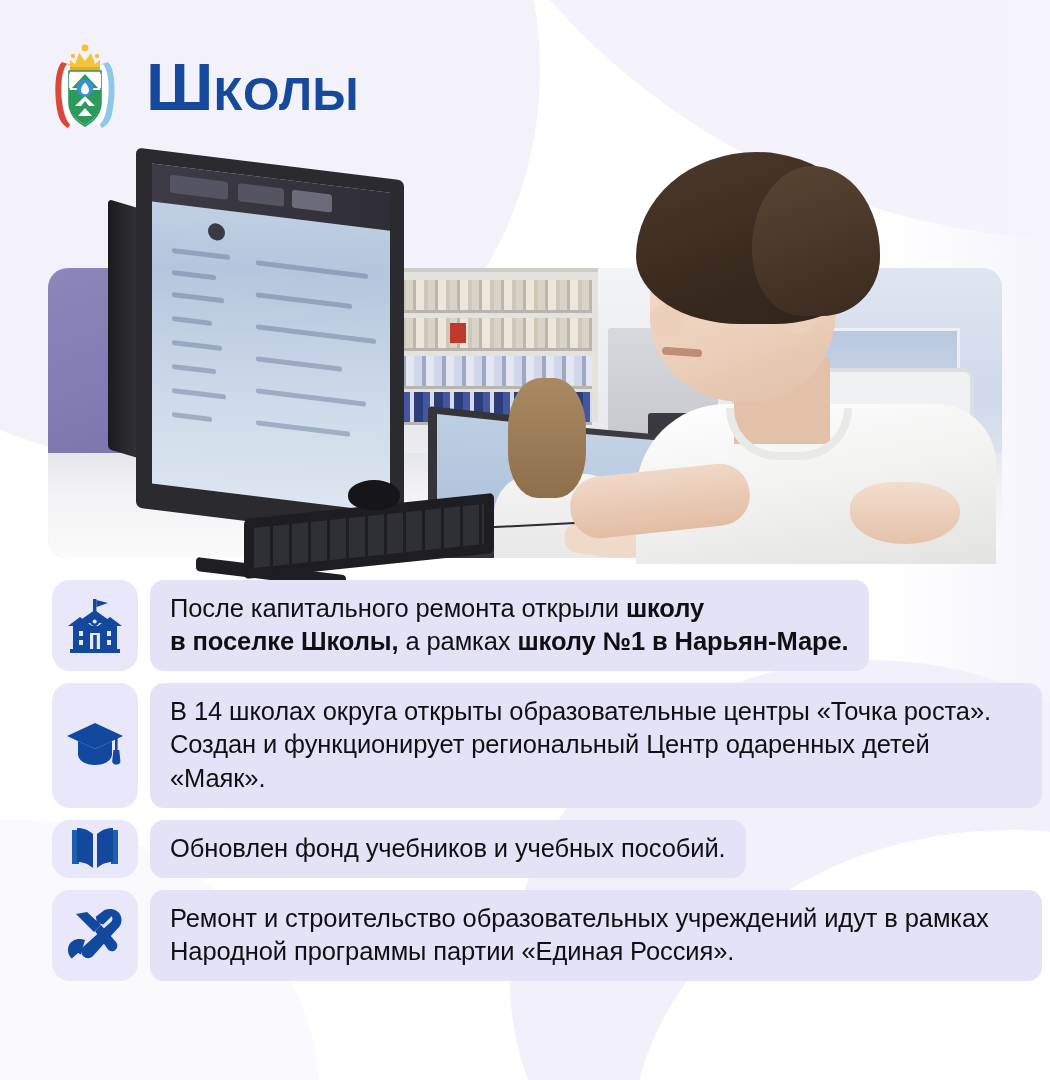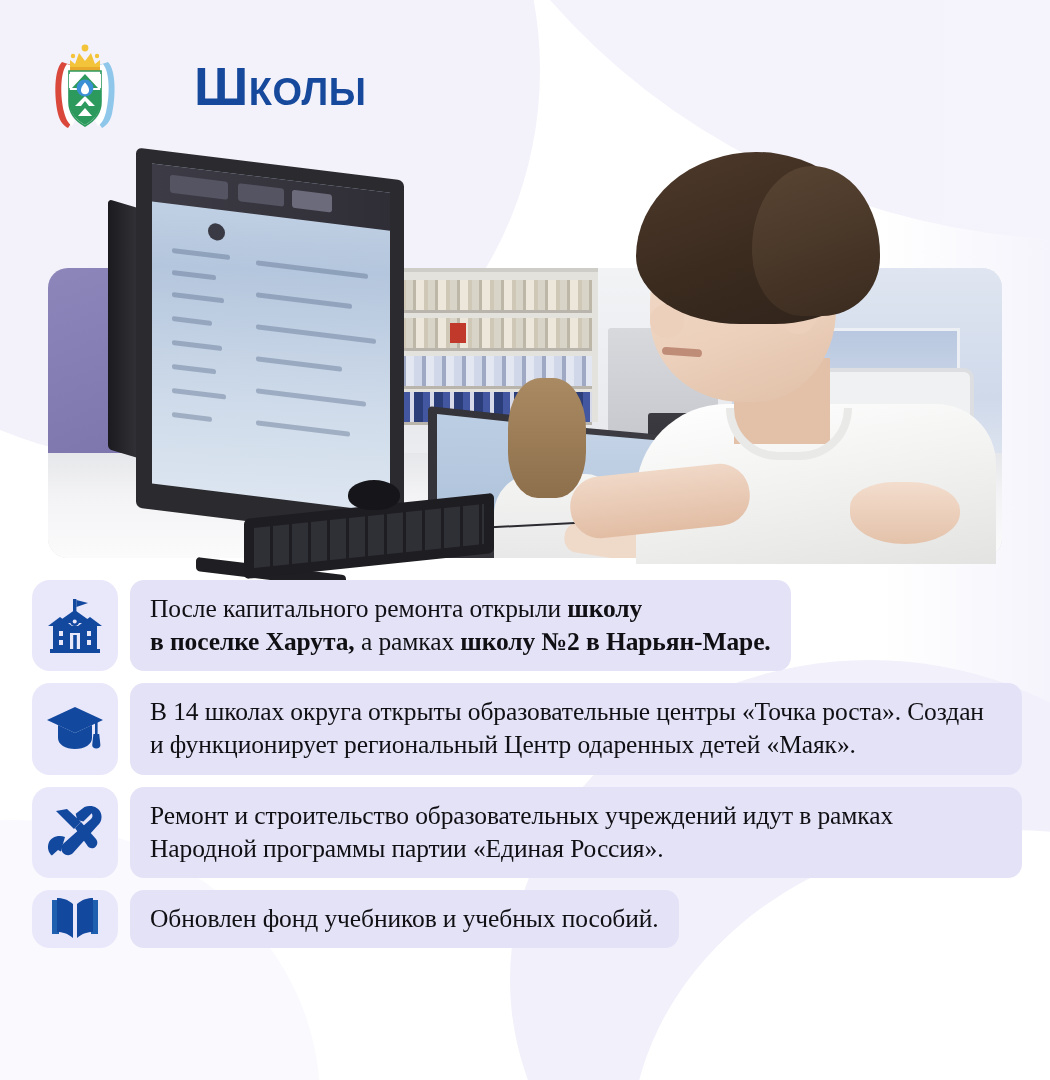--- a/index.html
+++ b/index.html
@@ -88,23 +88,23 @@
     display: flex;
     align-items: center;
     gap: 0px;
   }
   .emblem {
     width: 74px;
     height: 96px;
     flex: 0 0 auto;
   }
   .page-title {
-    margin-left: 72px;
+    margin-left: 24px;
     color: #16499c;
-    font-size: 54px;
+    font-size: 67px;
     font-weight: bold;
     letter-spacing: 0.5px;
     line-height: 1;
     white-space: nowrap;
     font-variant: small-caps;
   }
 
   
   .photo-wrap {
     position: absolute;
@@ -383,24 +383,23 @@
   }
   .boy-hand {
     position: absolute; left: 286px; top: 330px; width: 110px; height: 62px;
     background: linear-gradient(180deg,#f3ddcd,#e4c2aa);
     border-radius: 40% 46% 50% 50%;
   }
 
   
   .facts {
     position: absolute;
-    left: 32px;
+    left: 52px;
     top: 580px;
     width: 990px;
-    font-family: Liberation Serif, serif;
   }
   .fact-row {
     display: flex;
     align-items: stretch;
     margin-bottom: 12px;
   }
   .icon-box {
     flex: 0 0 auto;
     width: 86px;
     background: #e9e7fa;
@@ -573,63 +572,63 @@
             <rect x="12" y="32" width="4" height="5" fill="#e9e7fa"></rect>
             <rect x="12" y="41" width="4" height="5" fill="#e9e7fa"></rect>
             <rect x="40" y="32" width="4" height="5" fill="#e9e7fa"></rect>
             <rect x="40" y="41" width="4" height="5" fill="#e9e7fa"></rect>
             <rect x="3" y="50" width="50" height="4" fill="#12499e"></rect>
           </svg>
         </span>
       </div>
       <div class="fact-text">
         <span>После капитального ремонта открыли </span><b>школу</b><br>
-        <b>в поселке Харута,</b><span> а рамках </span><b>школу №2</b><span>  </span><b>в Нарьян-Маре.</b>
+        <b>в поселке Школы,</b><span> а рамках </span><b>школу №1</b><span>  </span><b>в Нарьян-Маре.</b>
       </div>
     </div>
 
     <div class="fact-row">
       <div class="icon-box">
         <span>
           <svg width="58" height="48" viewBox="0 0 58 48" aria-hidden="true">
             <path d="M29 2 L57 15 L29 28 L1 15 Z" fill="#12499e"></path>
             <path d="M12 20 L12 33 C12 39.5 19.5 44 29 44 C38.5 44 46 39.5 46 33 L46 20 L29 28 Z" fill="#12499e"></path>
             <rect x="49" y="16" width="2.6" height="14" fill="#12499e"></rect>
             <path d="M47.4 29 L53.2 29 L54.4 40 C54.4 42.2 52.8 43.6 50.3 43.6 C47.8 43.6 46.2 42.2 46.2 40 Z" fill="#12499e"></path>
           </svg>
         </span>
       </div>
       <div class="fact-text">В 14 школах округа открыты образовательные центры «Точка роста». Создан и функционирует региональный Центр одаренных детей «Маяк».</div>
+    </div>
+
+    <div class="fact-row">
+      <div class="icon-box">
+        <span>
+          <svg width="52" height="46" viewBox="0 0 52 46" aria-hidden="true">
+            <path d="M3 4 L10 4 L10 38 L3 38 Z" fill="#1e5fb0"></path>
+            <path d="M49 4 L42 4 L42 38 L49 38 Z" fill="#1e5fb0"></path>
+            <path d="M24 8 C19 3.5 13 2 8 2 L8 36 C13 36 19 37.5 24 42 Z" fill="#12499e"></path>
+            <path d="M28 8 C33 3.5 39 2 44 2 L44 36 C39 36 33 37.5 28 42 Z" fill="#12499e"></path>
+            <rect x="24.6" y="8" width="2.8" height="34" fill="#e9e7fa"></rect>
+          </svg>
+        </span>
+      </div>
+      <div class="fact-text">Обновлен фонд учебников и учебных пособий.</div>
     </div>
 
     <div class="fact-row">
       <div class="icon-box">
         <span>
           <svg width="56" height="54" viewBox="0 0 56 54" aria-hidden="true">
             <g fill="#12499e">
               <path d="M37.5 2 C44 -0.5 52 2 54 8.5 C55.4 13 54 17.6 50.6 20.6 L26 48 C23.4 50.8 19 50.9 16.3 48.2 C13.6 45.5 13.7 41.1 16.5 38.5 L44 14 C45.6 12.4 45.9 10 44.7 8.2 L36.4 16.5 L30.2 15 L28.7 8.8 Z"></path>
               <path d="M9 6 L20 4 L34 17 L27 24 L14 11 Z"></path>
               <path d="M28 23 L34 17 L49 34 C51 36.3 50.8 39.7 48.6 41.8 C46.4 43.9 43 43.8 41 41.6 Z"></path>
               <path d="M18 32 C11.5 29.5 3.5 32 1.5 38.5 C0.1 43 1.5 47.6 4.9 50.6 L11 45 L14 46.5 L15.6 40 Z"></path>
             </g>
           </svg>
         </span>
       </div>
       <div class="fact-text">Ремонт и строительство образовательных учреждений идут в рамках Народной программы партии «Единая Россия».</div>
     </div>
 
-    <div class="fact-row">
-      <div class="icon-box">
-        <span>
-          <svg width="52" height="46" viewBox="0 0 52 46" aria-hidden="true">
-            <path d="M3 4 L10 4 L10 38 L3 38 Z" fill="#1e5fb0"></path>
-            <path d="M49 4 L42 4 L42 38 L49 38 Z" fill="#1e5fb0"></path>
-            <path d="M24 8 C19 3.5 13 2 8 2 L8 36 C13 36 19 37.5 24 42 Z" fill="#12499e"></path>
-            <path d="M28 8 C33 3.5 39 2 44 2 L44 36 C39 36 33 37.5 28 42 Z" fill="#12499e"></path>
-            <rect x="24.6" y="8" width="2.8" height="34" fill="#e9e7fa"></rect>
-          </svg>
-        </span>
-      </div>
-      <div class="fact-text">Обновлен фонд учебников и учебных пособий.</div>
-    </div>
-
   </div>
 </div>
 
 </body></html>

